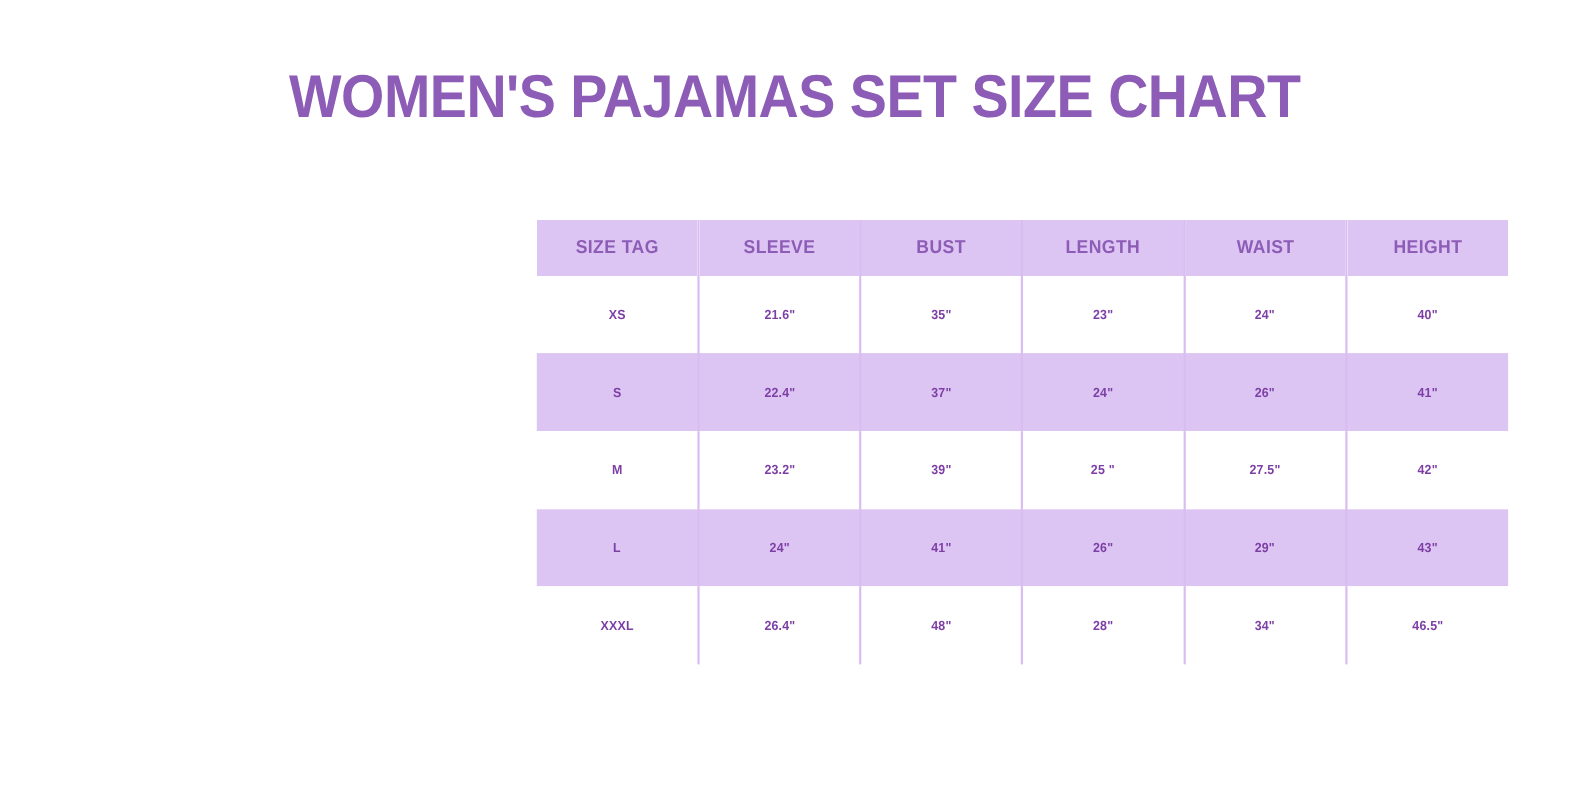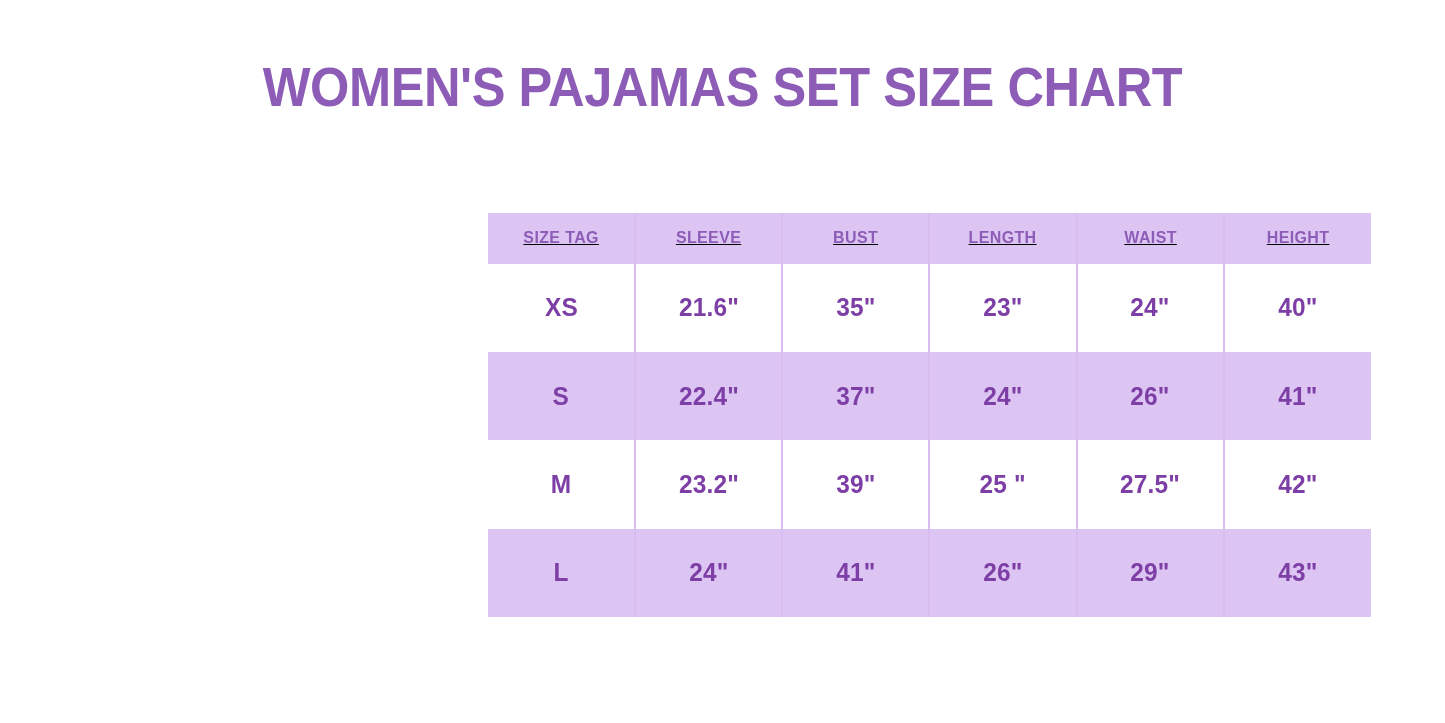--- a/index.html
+++ b/index.html
@@ -37,24 +37,23 @@
     letter-spacing: -0.5px;
     transform: scaleX(0.92);
     transform-origin: center center;
     white-space: nowrap;
   }
 
   
   .table-wrap {
     position: absolute;
     left: 488px;
-    top: 213px;
+    top: 200px;
     width: 883px;
     height: 404px;
-    text-decoration: underline;
   }
 
   table.size-table {
     border-collapse: collapse;
     table-layout: fixed;
     width: 883px;
     height: 404px;
   }
 
   table.size-table col {
@@ -92,21 +91,21 @@
 
   
   table.size-table tbody tr {
     background: #ffffff;
   }
   table.size-table tbody tr.striped {
     background: #ddc5f3;
   }
   table.size-table td {
     color: #7d3fa5;
-    font-size: 26px;
+    font-size: 12px;
     letter-spacing: 0.2px;
   }
   table.size-table td .cell-inner {
     display: inline-block;
     transform: scaleX(0.94);
   }
 </style>
 </head>
 <body>
 
@@ -160,17 +159,25 @@
             <td><span class="cell-inner">42"</span></td>
           </tr>
           <tr class="striped">
             <td><span class="cell-inner">L</span></td>
             <td><span class="cell-inner">24"</span></td>
             <td><span class="cell-inner">41"</span></td>
             <td><span class="cell-inner">26"</span></td>
             <td><span class="cell-inner">29"</span></td>
             <td><span class="cell-inner">43"</span></td>
           </tr>
+          <tr class="">
+            <td><span class="cell-inner">XXXL</span></td>
+            <td><span class="cell-inner">26.4"</span></td>
+            <td><span class="cell-inner">48"</span></td>
+            <td><span class="cell-inner">28"</span></td>
+            <td><span class="cell-inner">34"</span></td>
+            <td><span class="cell-inner">46.5"</span></td>
+          </tr>
         </tbody>
     </table>
   </div>
 
 </div>
 
 </body></html>

